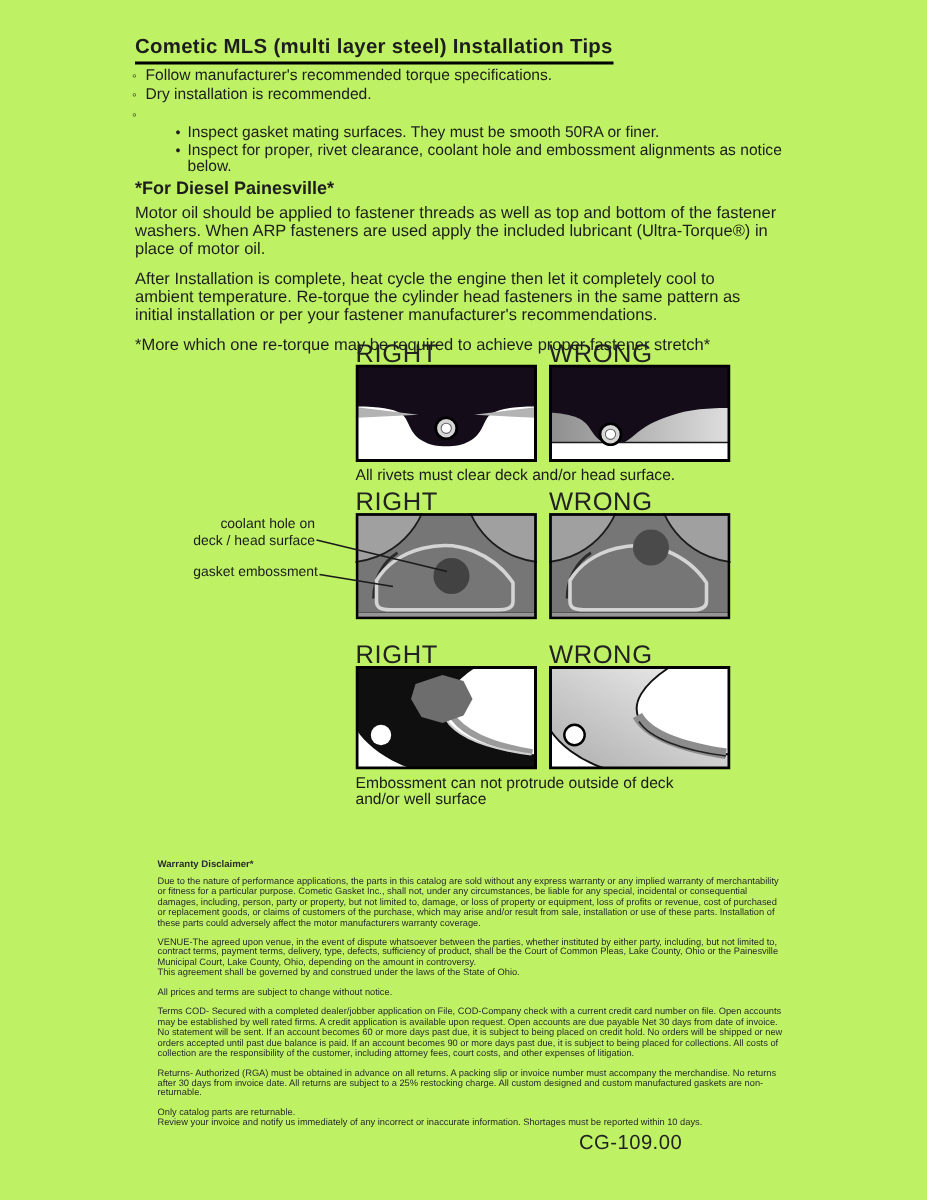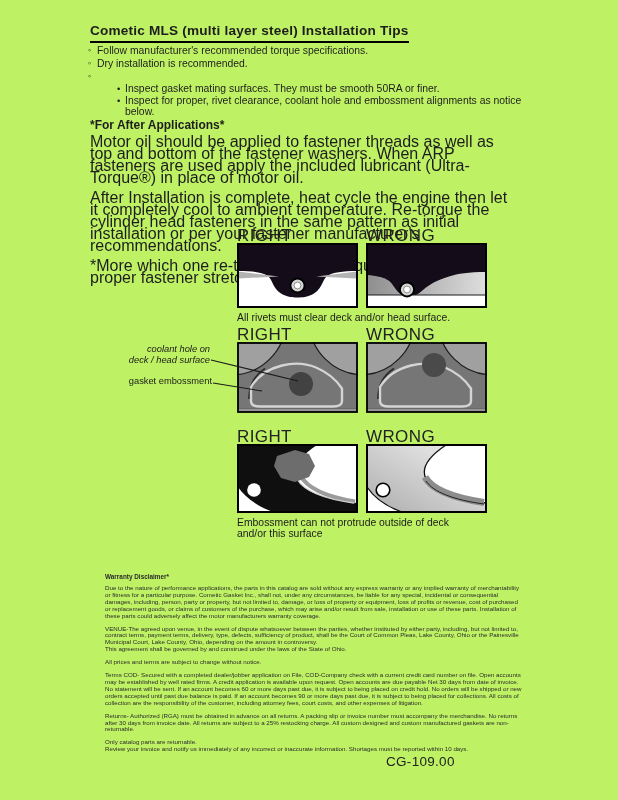--- a/index.html
+++ b/index.html
@@ -15,36 +15,36 @@
   }
   
   .bullets { position:absolute; left:88px; top:44px; width:436px; }
   .b-row { display:flex; font-size:10.4px; line-height:13px; }
   .b-row .mark { width:9px; flex:0 0 9px; font-size:9px; line-height:13px; }
   .b-sub { margin-left:29px; line-height:11.6px; }
   .b-sub .mark { width:8px; flex:0 0 8px; font-size:9.5px; line-height:11.6px; }
   
   .diesel { position:absolute; left:90px; top:118px; width:428px; }
   .diesel h2 { margin:0 0 4px; font-size:12px; font-weight:bold; }
-  .diesel p { margin:0 0 7.5px; font-size:16px; line-height:12.1px; }
+  .diesel p { margin:0 0 7.5px; font-size:11px; line-height:12.1px; }
   .diesel p.note { margin:8px 0 0; }
   
   .figure { position:absolute; left:237px; width:250px; }
   #fig1 { top:229px; } #fig2 { top:328px; } #fig3 { top:430px; }
   .fig-cols { display:flex; gap:8px; }
   .fig-col { width:121px; }
   .fig-label {
     text-align:left; font-size:17px; font-weight:normal;
     letter-spacing:0.4px; color:#222; height:13px; line-height:13px; margin-bottom:1px;
   }
   .panel { display:block; }
   .fig-caption { font-size:10.4px; line-height:11px; margin-top:4px; color:#1b1b1b; }
   
   .ann { position:absolute; text-align:right; font-size:9.3px; line-height:10.6px; color:#1b1b1b; }
-  .ann1 { left:95px; top:344px; width:115px;font-style:italic; }
+  .ann1 { left:95px; top:344px; width:115px; }
   .ann2 { left:93px; top:376px; width:119px; }
   .leader-overlay { position:absolute; left:100px; top:340px; pointer-events:none; z-index:5; }
   
   .disclaimer { position:absolute; left:105px; top:573px; width:418px; color:#2a2a2a; }
   .disclaimer h3 { margin:0 0 5px; font-size:6.4px; font-weight:bold; }
   .disc-p { font-size:6.2px; line-height:6.9px; margin:0 0 6px; }
   .disc-p.tight { margin:0; }
   
   .page-code { position:absolute; left:386px; top:754px; font-size:13.5px; color:#222; letter-spacing:0.3px; }
 </style>
@@ -71,21 +71,21 @@
       <span class="mark">•</span>
       <span>Inspect gasket mating surfaces.  They must be smooth 50RA or finer.</span>
     </div>
     <div class="b-row b-sub">
       <span class="mark">•</span>
       <span>Inspect for proper, rivet clearance, coolant hole and embossment alignments as notice below.</span>
     </div>
   </div>
 
   <div class="diesel">
-    <h2>*For After Applications*</h2>
+    <h2>*For Diesel Painesville*</h2>
     <p>Motor oil should be applied to fastener threads as well as top and bottom of the fastener washers. When ARP fasteners are used apply the included lubricant (Ultra-Torque®) in place of motor oil.</p>
     <p>After Installation is complete, heat cycle the engine then let it completely cool to ambient temperature. Re-torque the cylinder head fasteners in the same pattern as initial installation or per your fastener manufacturer's recommendations.</p>
     <p class="note">*More which one re-torque may be required to achieve proper fastener stretch*</p>
   </div>
 
   <div class="figure" id="fig1">
     <div class="fig-cols">
       <div class="fig-col">
         <div class="fig-label">RIGHT</div>
         <svg class="panel" width="121" height="65" viewBox="0 0 121 65">
@@ -193,21 +193,21 @@
           <path d="M1,1 H80 C62,13 55,25 60,35 C66,47 86,55 120,59 L120,68 H36 C19,62 7,52 1,43 Z" fill="url(#g3w)" stroke="#111" stroke-width="1.3"></path>
           <path d="M59,33 C66,46 88,54 118,58.5" stroke="#8d8d8d" stroke-width="7" fill="none"></path>
           <path d="M60,37 C67,48 88,56 118,60" stroke="#222" stroke-width="1" fill="none"></path>
           <circle cx="17" cy="46" r="6.8" fill="#ffffff" stroke="#000" stroke-width="1.6"></circle>
           <rect x="1" y="1" width="119" height="67" fill="none" stroke="#000" stroke-width="2"></rect>
         </svg>
       </div>
     </div>
     <div class="fig-caption">
       <div>Embossment can not protrude outside of deck</div>
-      <div>and/or this surface</div>
+      <div>and/or well surface</div>
     </div>
   </div>
 
   <div class="disclaimer">
     <h3>Warranty Disclaimer*</h3>
     <div class="disc-p">Due to the nature of performance applications, the parts in this catalog are sold without any express warranty or any implied warranty of merchantability or fitness for a particular purpose.  Cometic Gasket Inc., shall not, under any circumstances, be liable for any special, incidental or consequential damages, including, person, party or property, but not limited to, damage, or loss of property or equipment, loss of profits or revenue, cost of purchased or replacement goods, or claims of customers of the purchase, which may arise and/or result from sale, installation or use of these parts.  Installation of these parts could adversely affect the motor manufacturers warranty coverage.</div>
     <div class="disc-p tight">VENUE-The agreed upon venue, in the event of dispute whatsoever between the parties, whether instituted by either party, including, but not limited to, contract terms, payment terms, delivery, type, defects, sufficiency of product, shall be the Court of Common Pleas, Lake County, Ohio or the Painesville Municipal Court, Lake County, Ohio, depending on the amount in controversy.</div>
     <div class="disc-p">This agreement shall be governed by and construed under the laws of the State of Ohio.</div>
     <div class="disc-p">All prices and terms are subject to change without notice.</div>
     <div class="disc-p">Terms COD- Secured with a completed dealer/jobber application on File, COD-Company check with a current credit card number on file.  Open accounts may be established by well rated firms.  A credit application is available upon request.  Open accounts are due payable Net 30 days from date of invoice.  No statement will be sent.  If an account becomes 60 or more days past due, it is subject to being placed on credit hold.  No orders will be shipped or new orders accepted until past due balance is paid.  If an account becomes 90 or more days past due, it is subject to being placed for collections.  All costs of collection are the responsibility of the customer, including attorney fees, court costs, and other expenses of litigation.</div>

